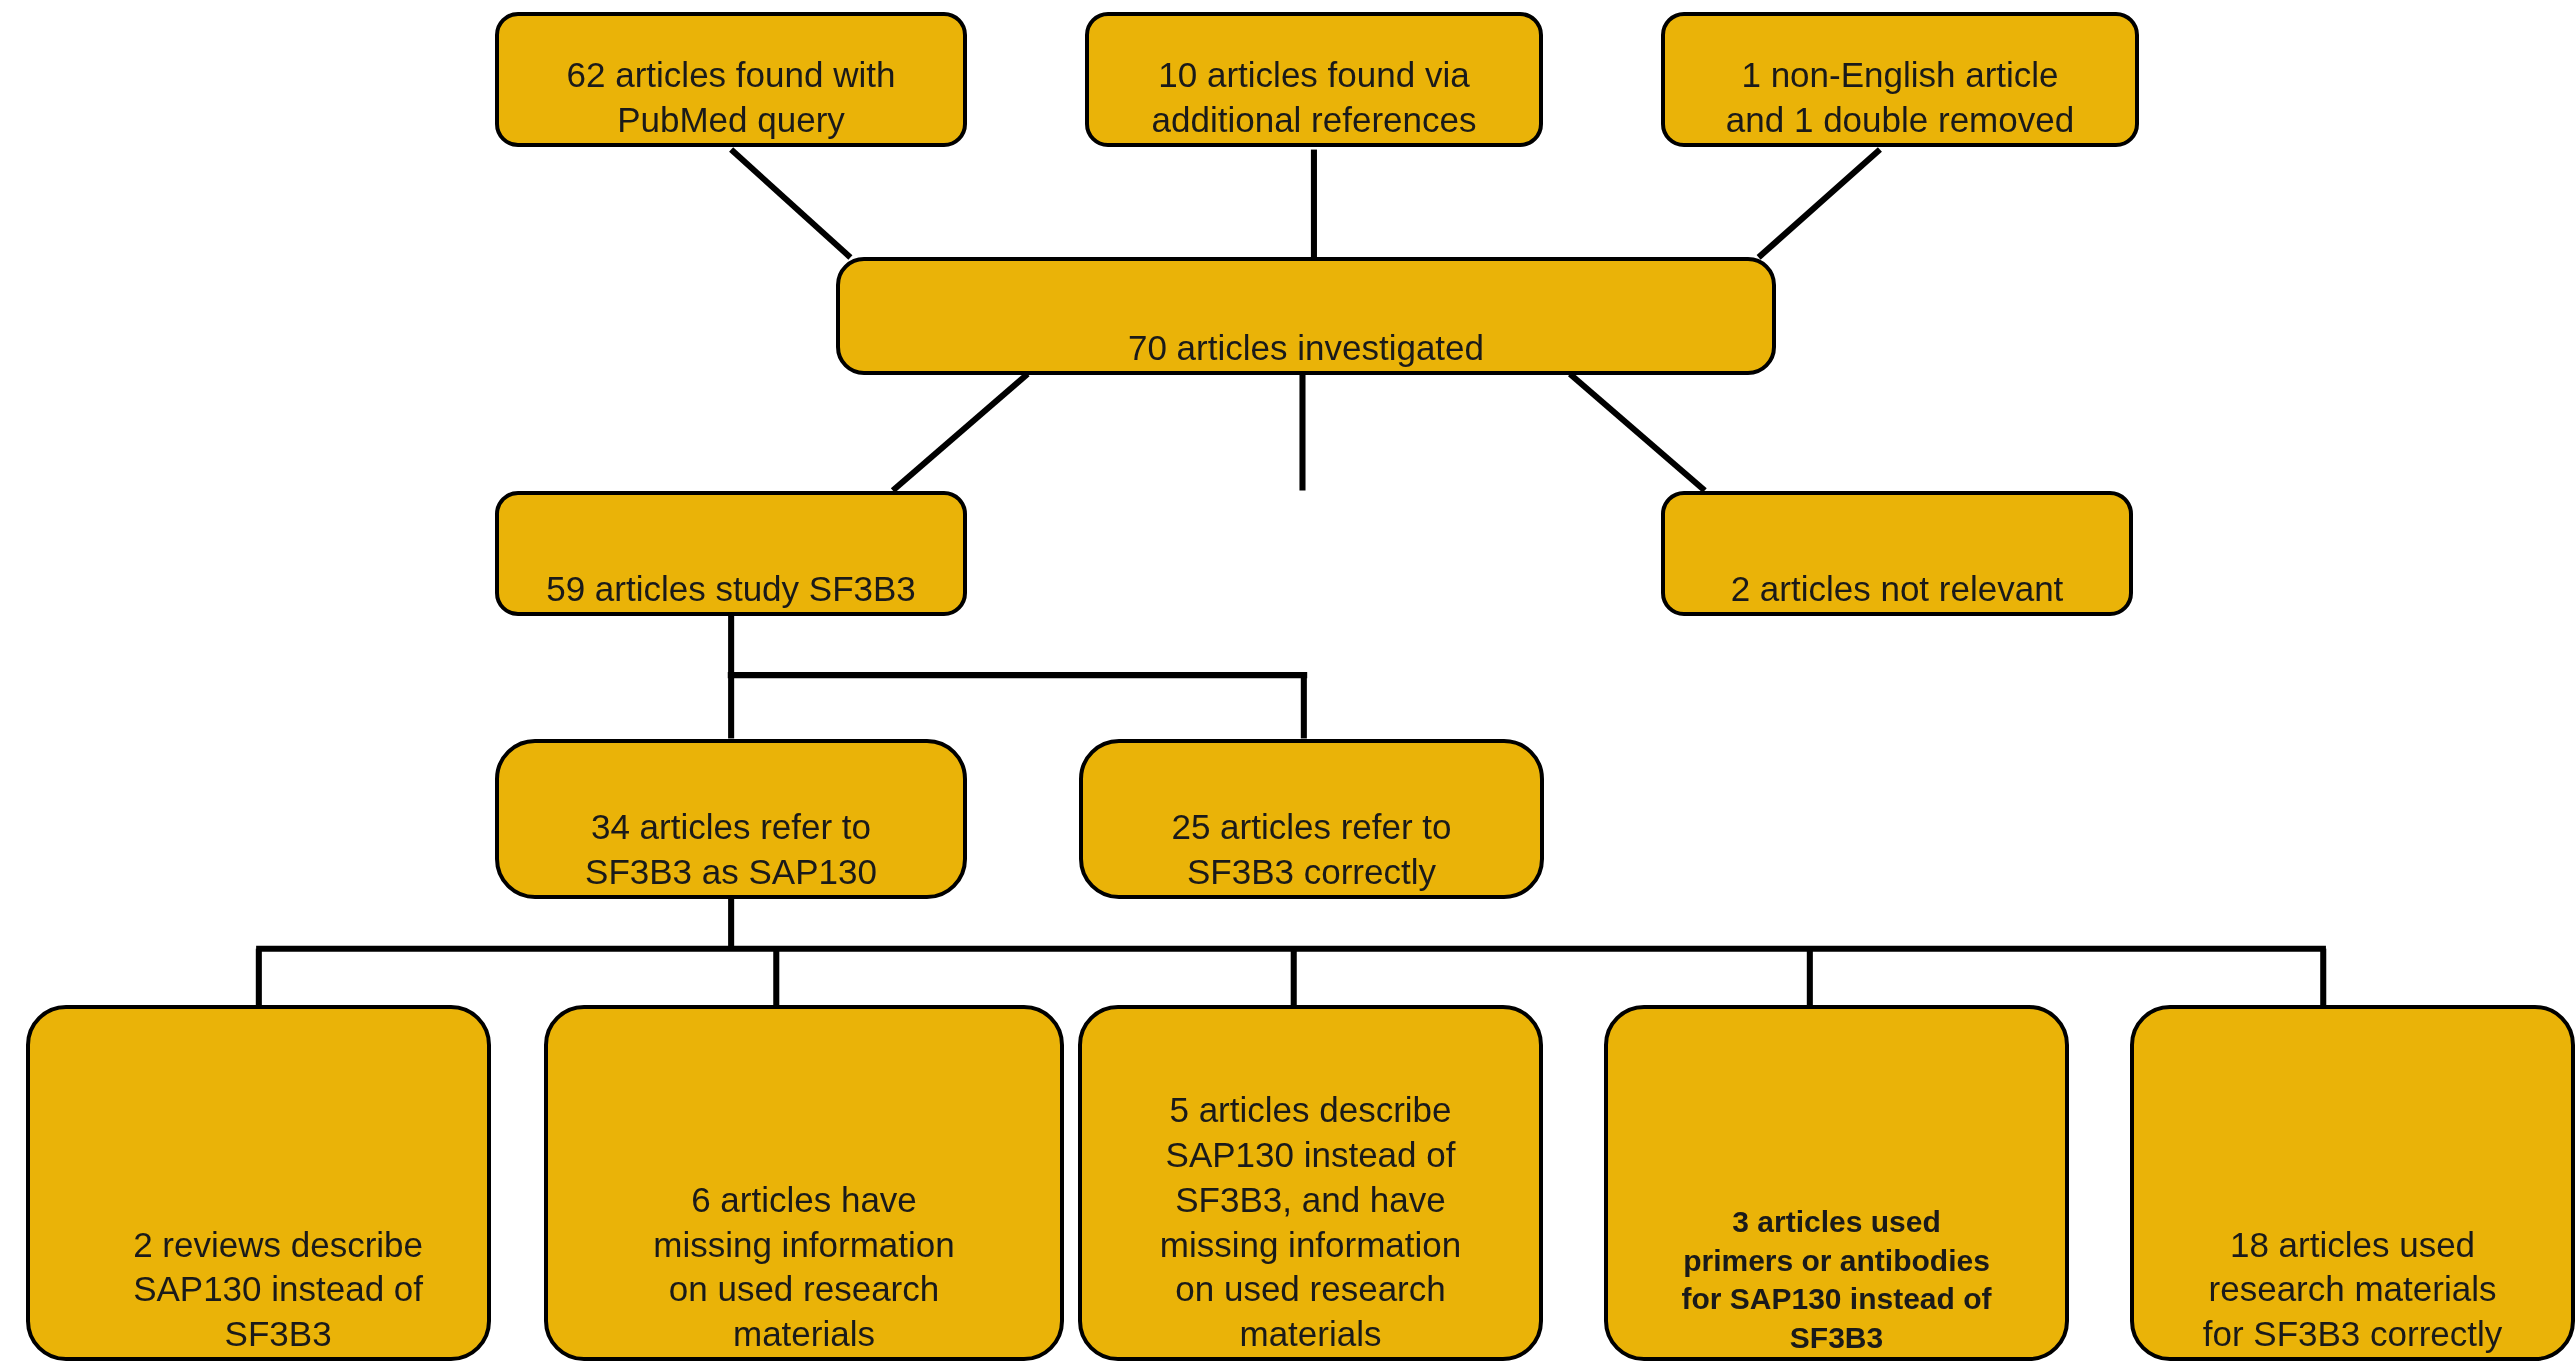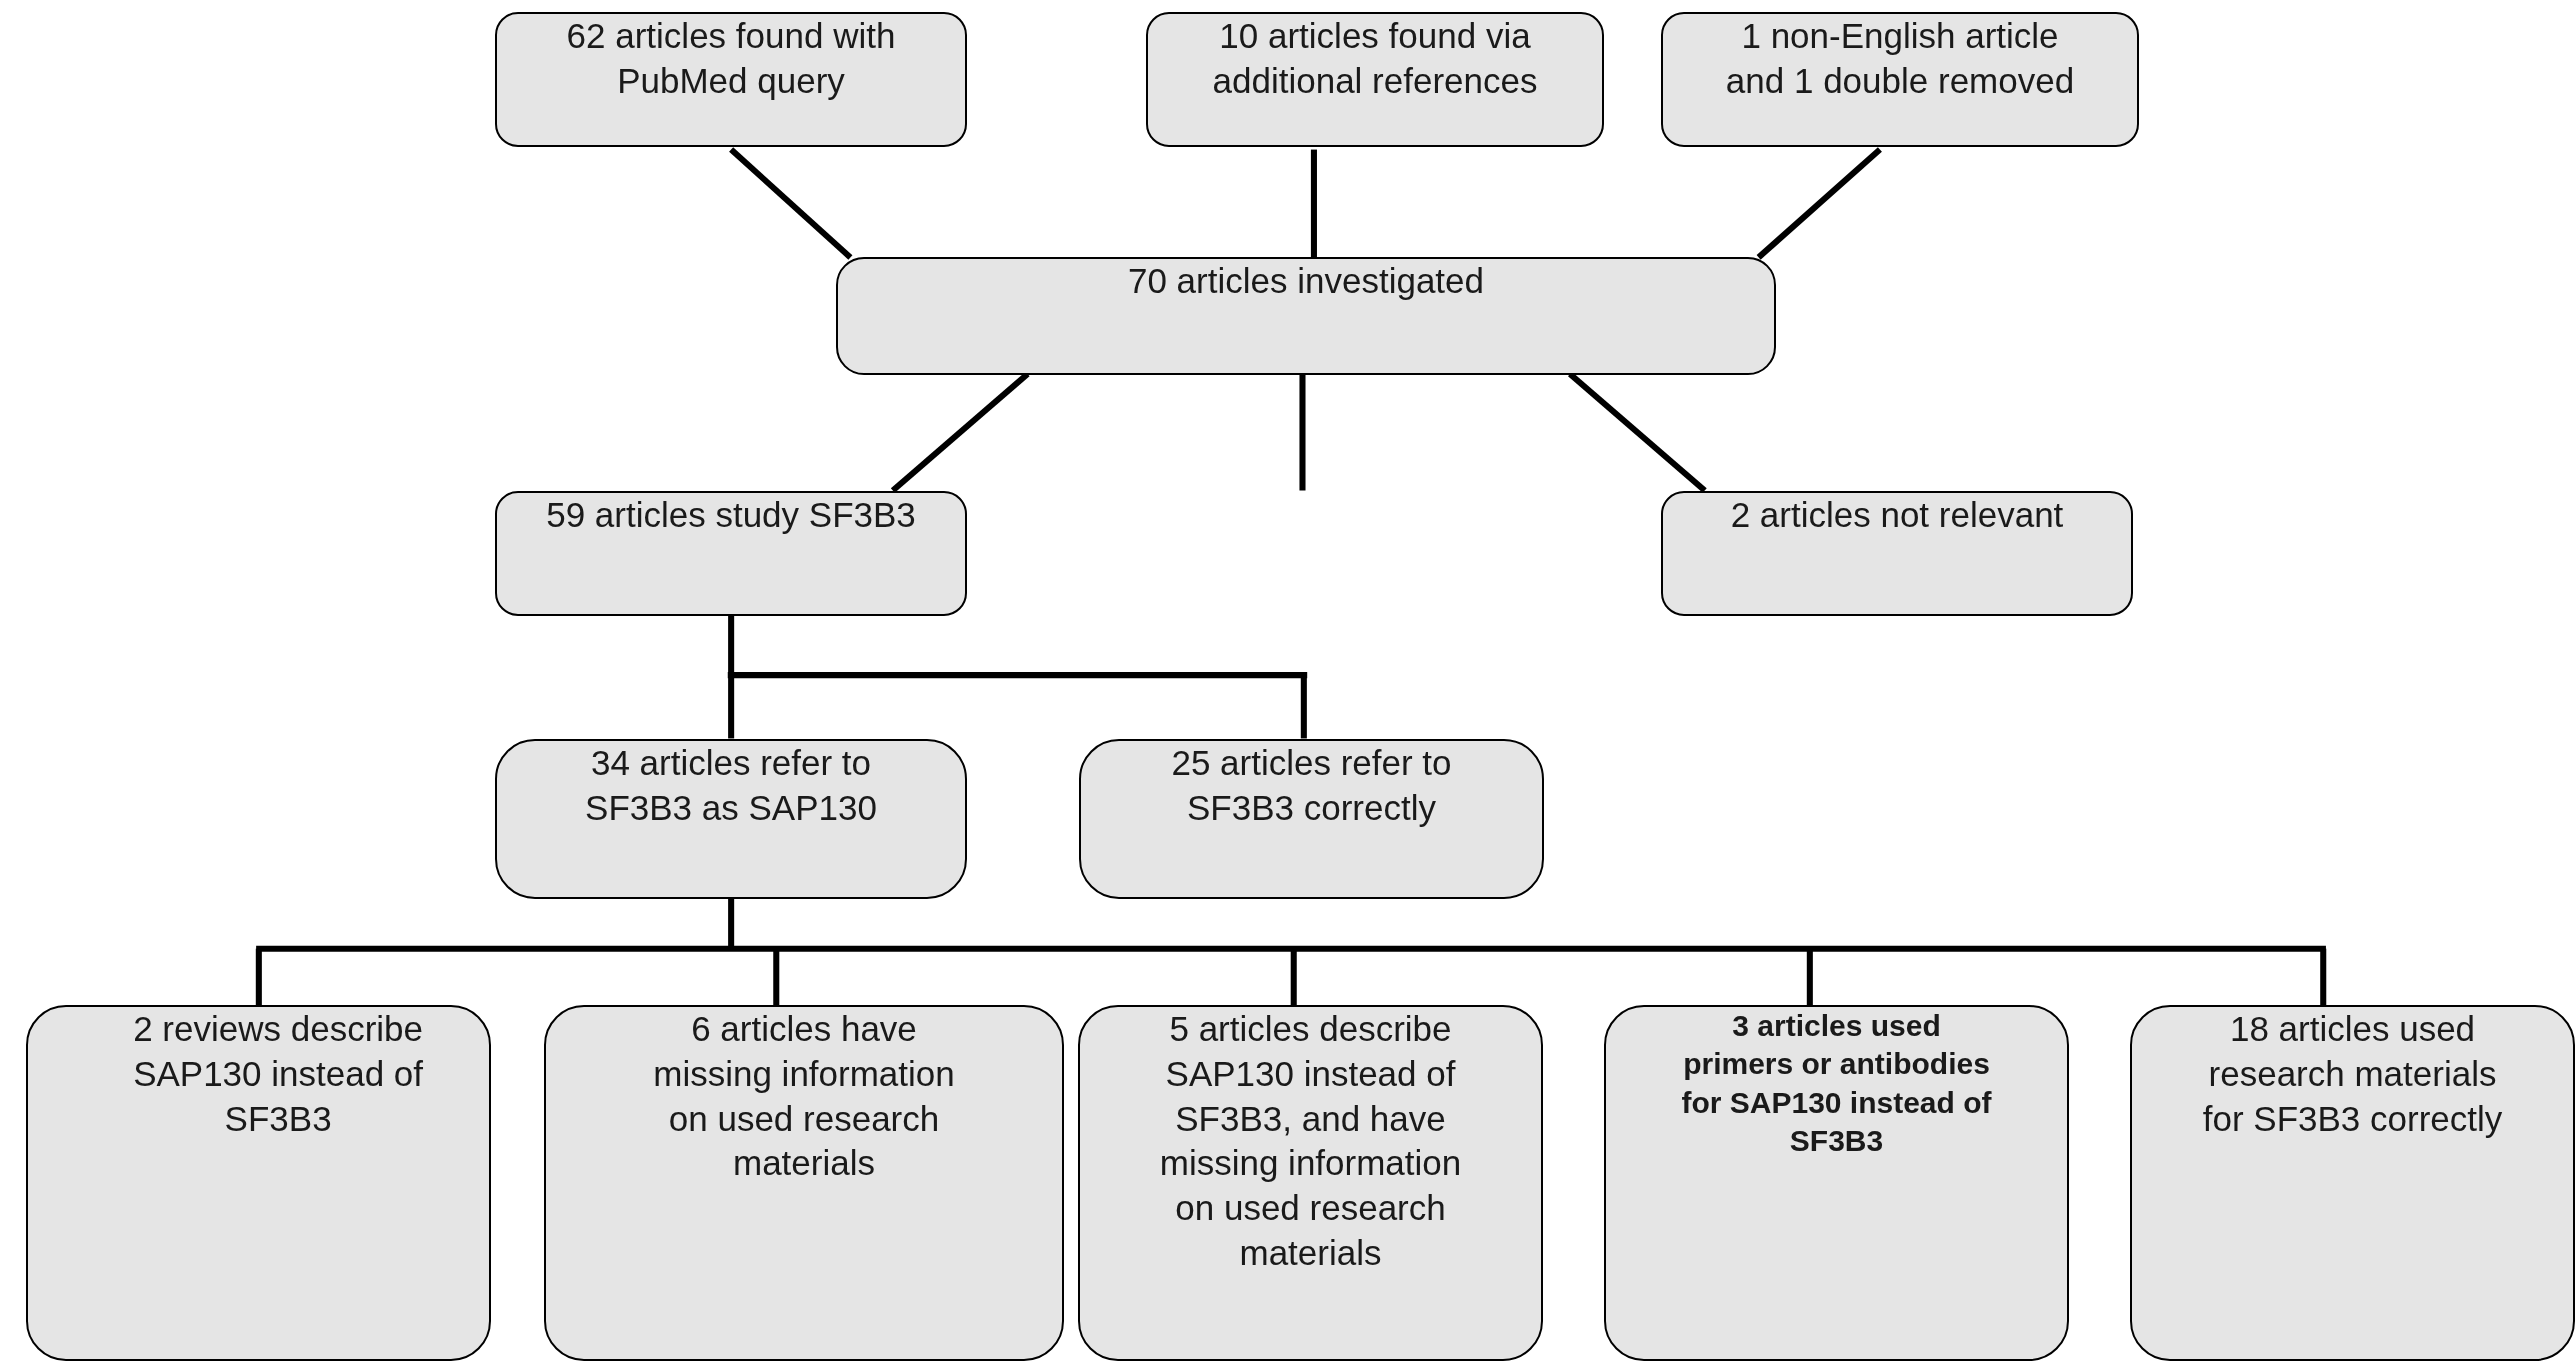--- a/index.html
+++ b/index.html
@@ -18,24 +18,24 @@
     position: absolute;
     left: 0;
     top: 0;
     width: 2576px;
     height: 1361px;
     display: block;
   }
   .node-box {
     position: absolute;
     box-sizing: border-box;
-    background: #e5e5e5;
-    border: 2px solid #000000;
+    background: #eab308;
+    border: 4px solid #000000;
     display: flex;
-    align-items: flex-start;
+    align-items: flex-end;
     justify-content: center;
     text-align: center;
     color: #1a1a1a;
     line-height: 1.28;
     white-space: pre-line;
     overflow: hidden;
   }
   .r-small { border-radius: 23px; }
   .r-large { border-radius: 40px; }
   .node-label {
@@ -79,21 +79,21 @@
       <line x1="2686" y1="1408" x2="2686" y2="1492"></line>
       <line x1="3448" y1="1408" x2="3448" y2="1492"></line>
     </g>
   </svg>
 
   <div class="node-box r-small" style="left:495px; top:12px; width:472px; height:135px; font-size:35px;">
     <span class="node-label">62 articles found with
 PubMed query</span>
   </div>
 
-  <div class="node-box r-small" style="left:1146px; top:12px; width:458px; height:135px; font-size:35px;">
+  <div class="node-box r-small" style="left:1085px; top:12px; width:458px; height:135px; font-size:35px;">
     <span class="node-label">10 articles found via
 additional references</span>
   </div>
 
   <div class="node-box r-small" style="left:1661px; top:12px; width:478px; height:135px; font-size:35px;">
     <span class="node-label">1 non-English article
 and 1 double removed</span>
   </div>
 
   <div class="node-box r-large" style="left:836px; top:257px; width:940px; height:118px; font-size:35px;border-radius:28px;">

